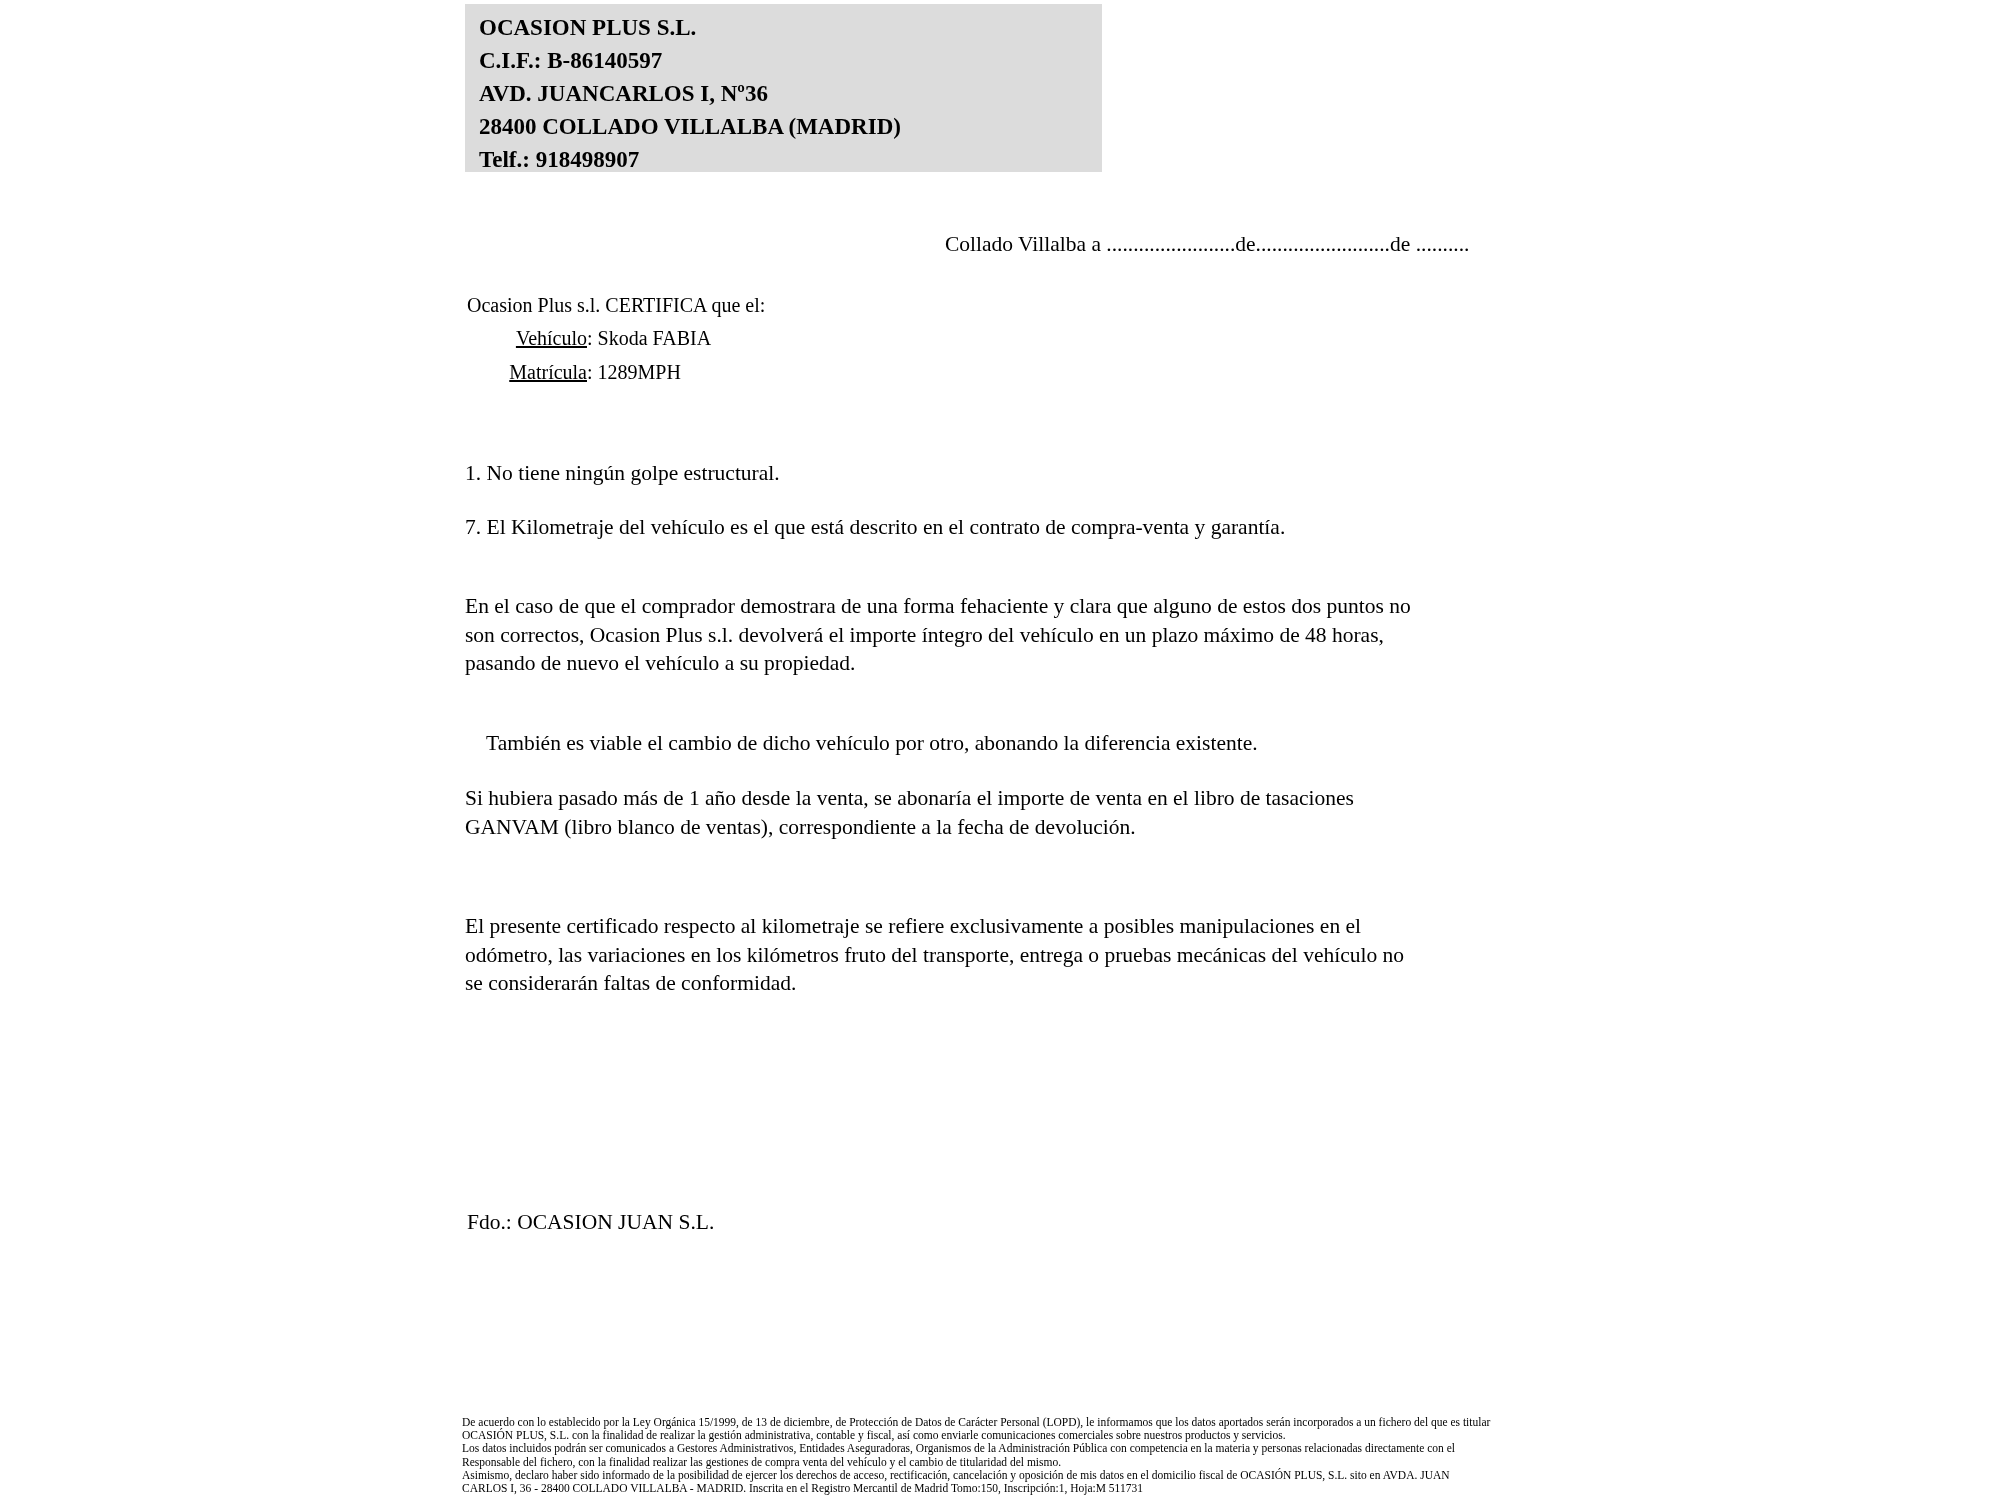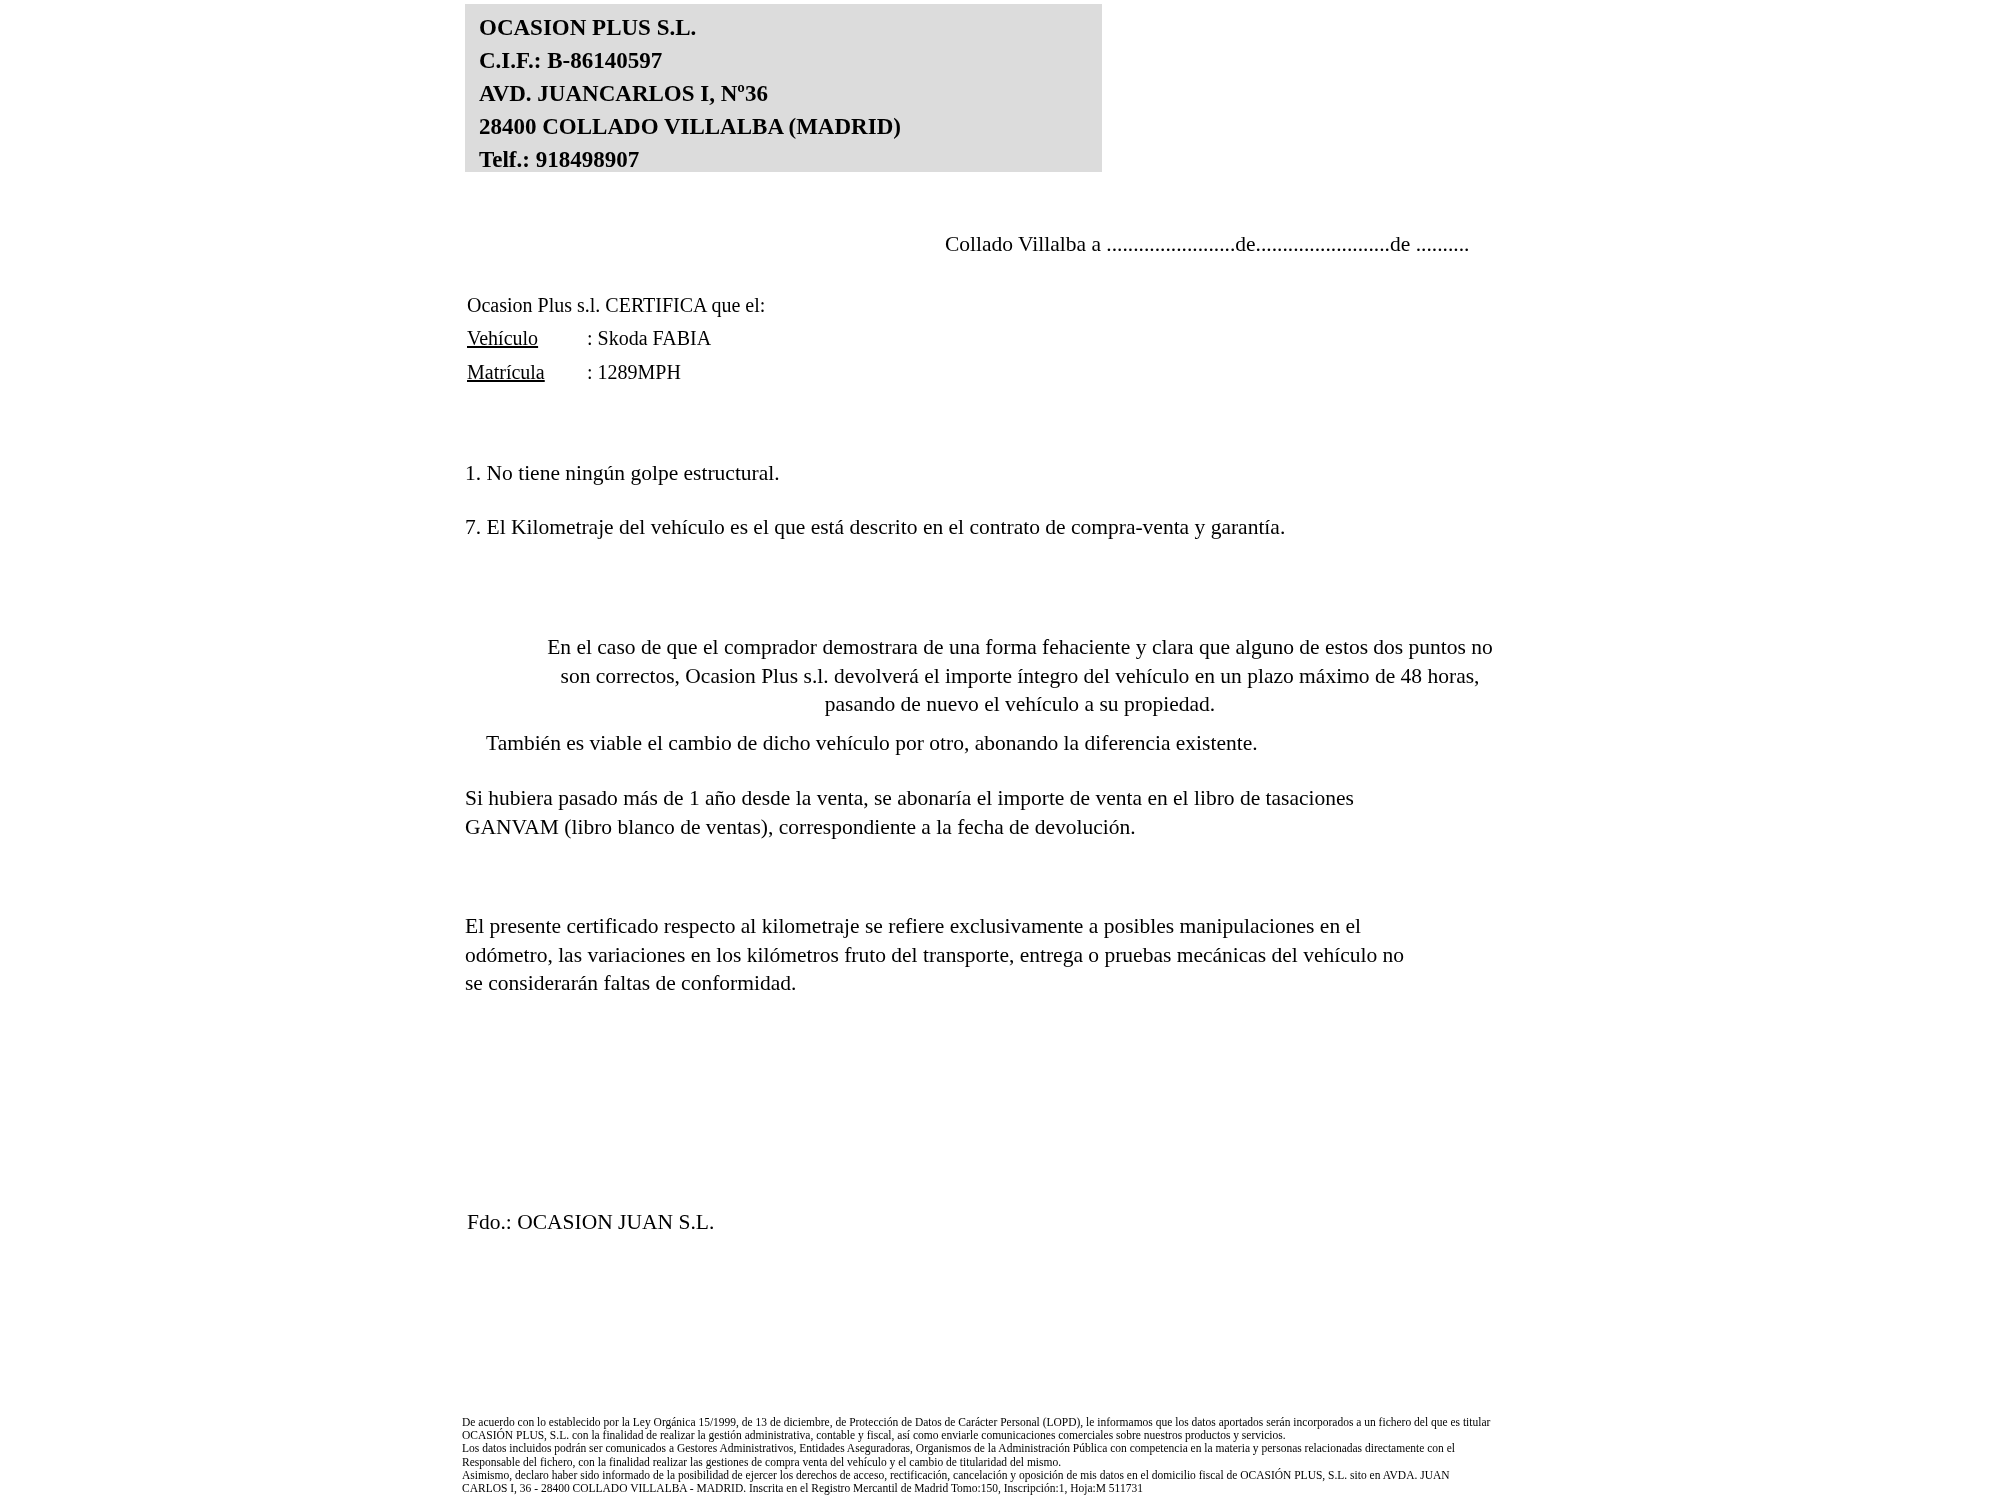--- a/index.html
+++ b/index.html
@@ -32,39 +32,40 @@
     font-size: 21.5px;
     white-space: nowrap;
   }
   .certify { position: absolute; left: 467px; top: 294px; font-size: 20px; }
   .certify .intro { margin-bottom: 8px; }
   .certify .row { margin-top: 7px; line-height: 27px; }
   .certify .label {
     display: inline-block;
     width: 120px;
     text-decoration: underline;
+    text-align: right;
   }
   .point {
     position: absolute;
     left: 465px;
     font-size: 21.5px;
     line-height: 28px;
     white-space: pre;
   }
   .p1 { top: 459px; }
   .p2 { top: 513px; }
   .para {
     position: absolute;
     left: 465px;
     width: 1110px;
     font-size: 21.5px;
     line-height: 28.5px;
     white-space: pre-line;
   }
-  .pa { top: 633px; text-align: center; }
+  .pa { top: 592px; }
   .pb { top: 729px; margin-left: 21px; }
   .pc { top: 784px; }
   .pd { top: 864px; margin-top: 48px; }
   .signature {
     position: absolute;
     left: 467px;
     top: 1210px;
     font-size: 21.5px;
   }
   .legal {

